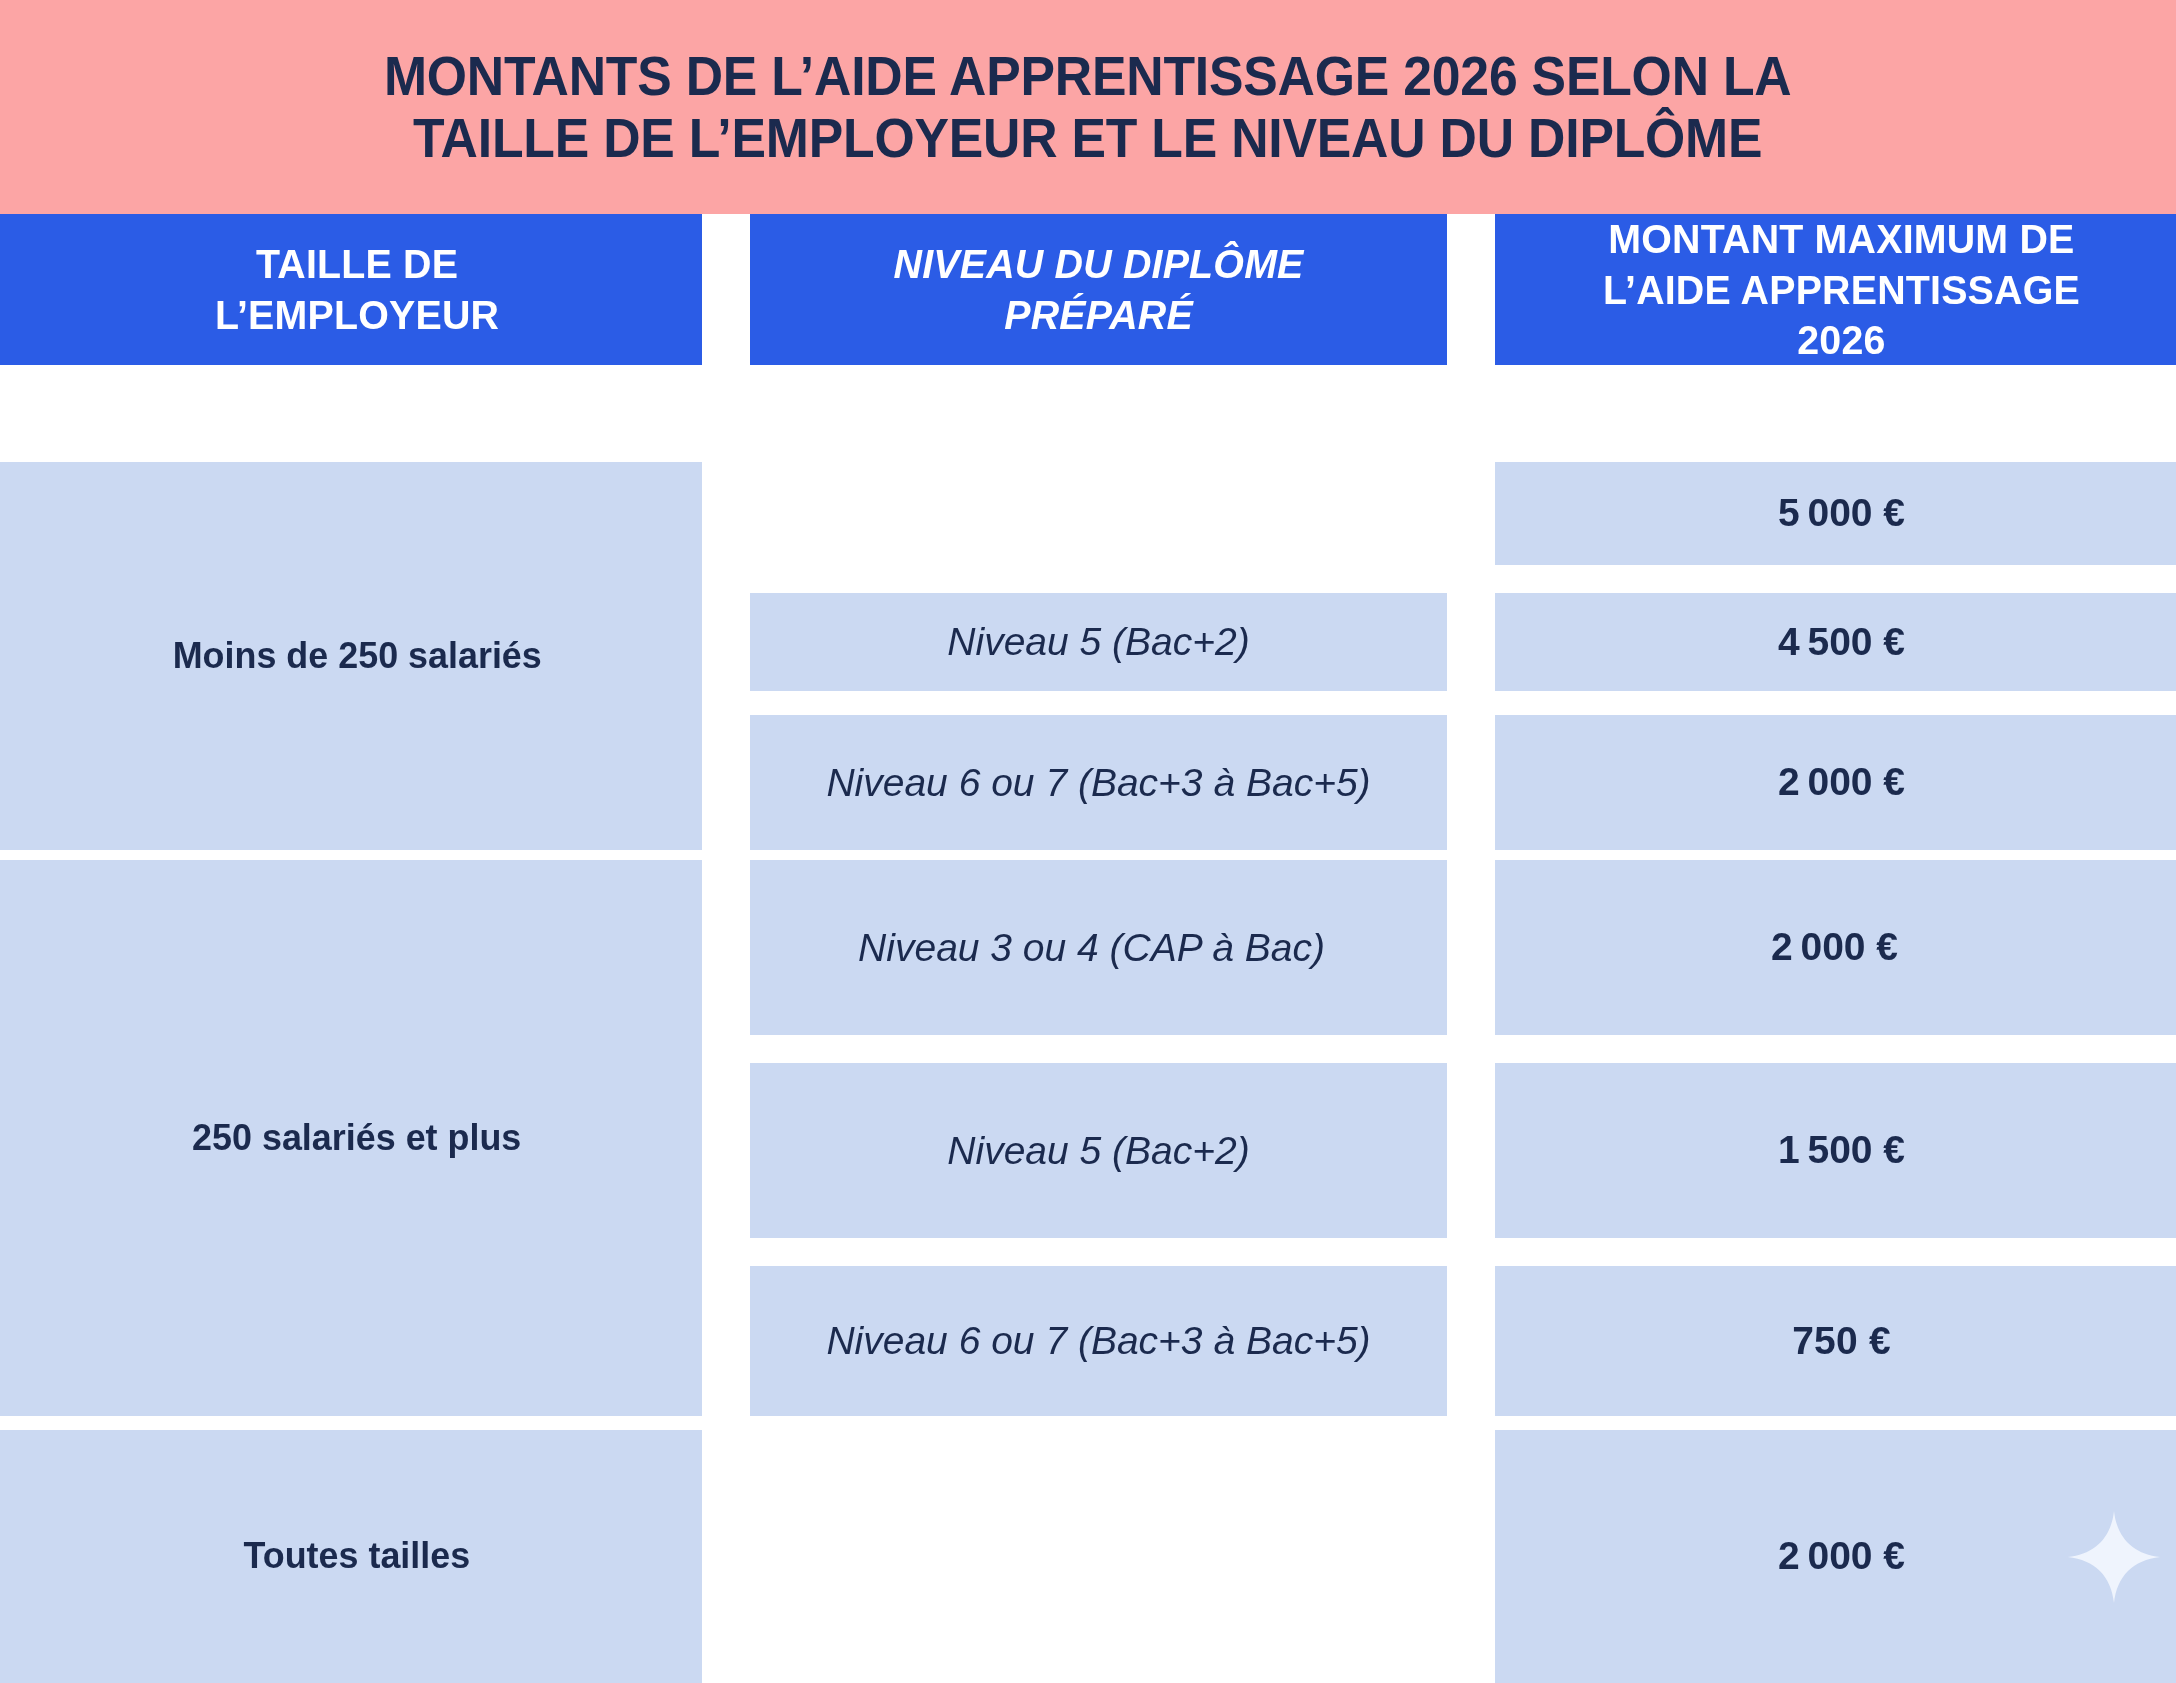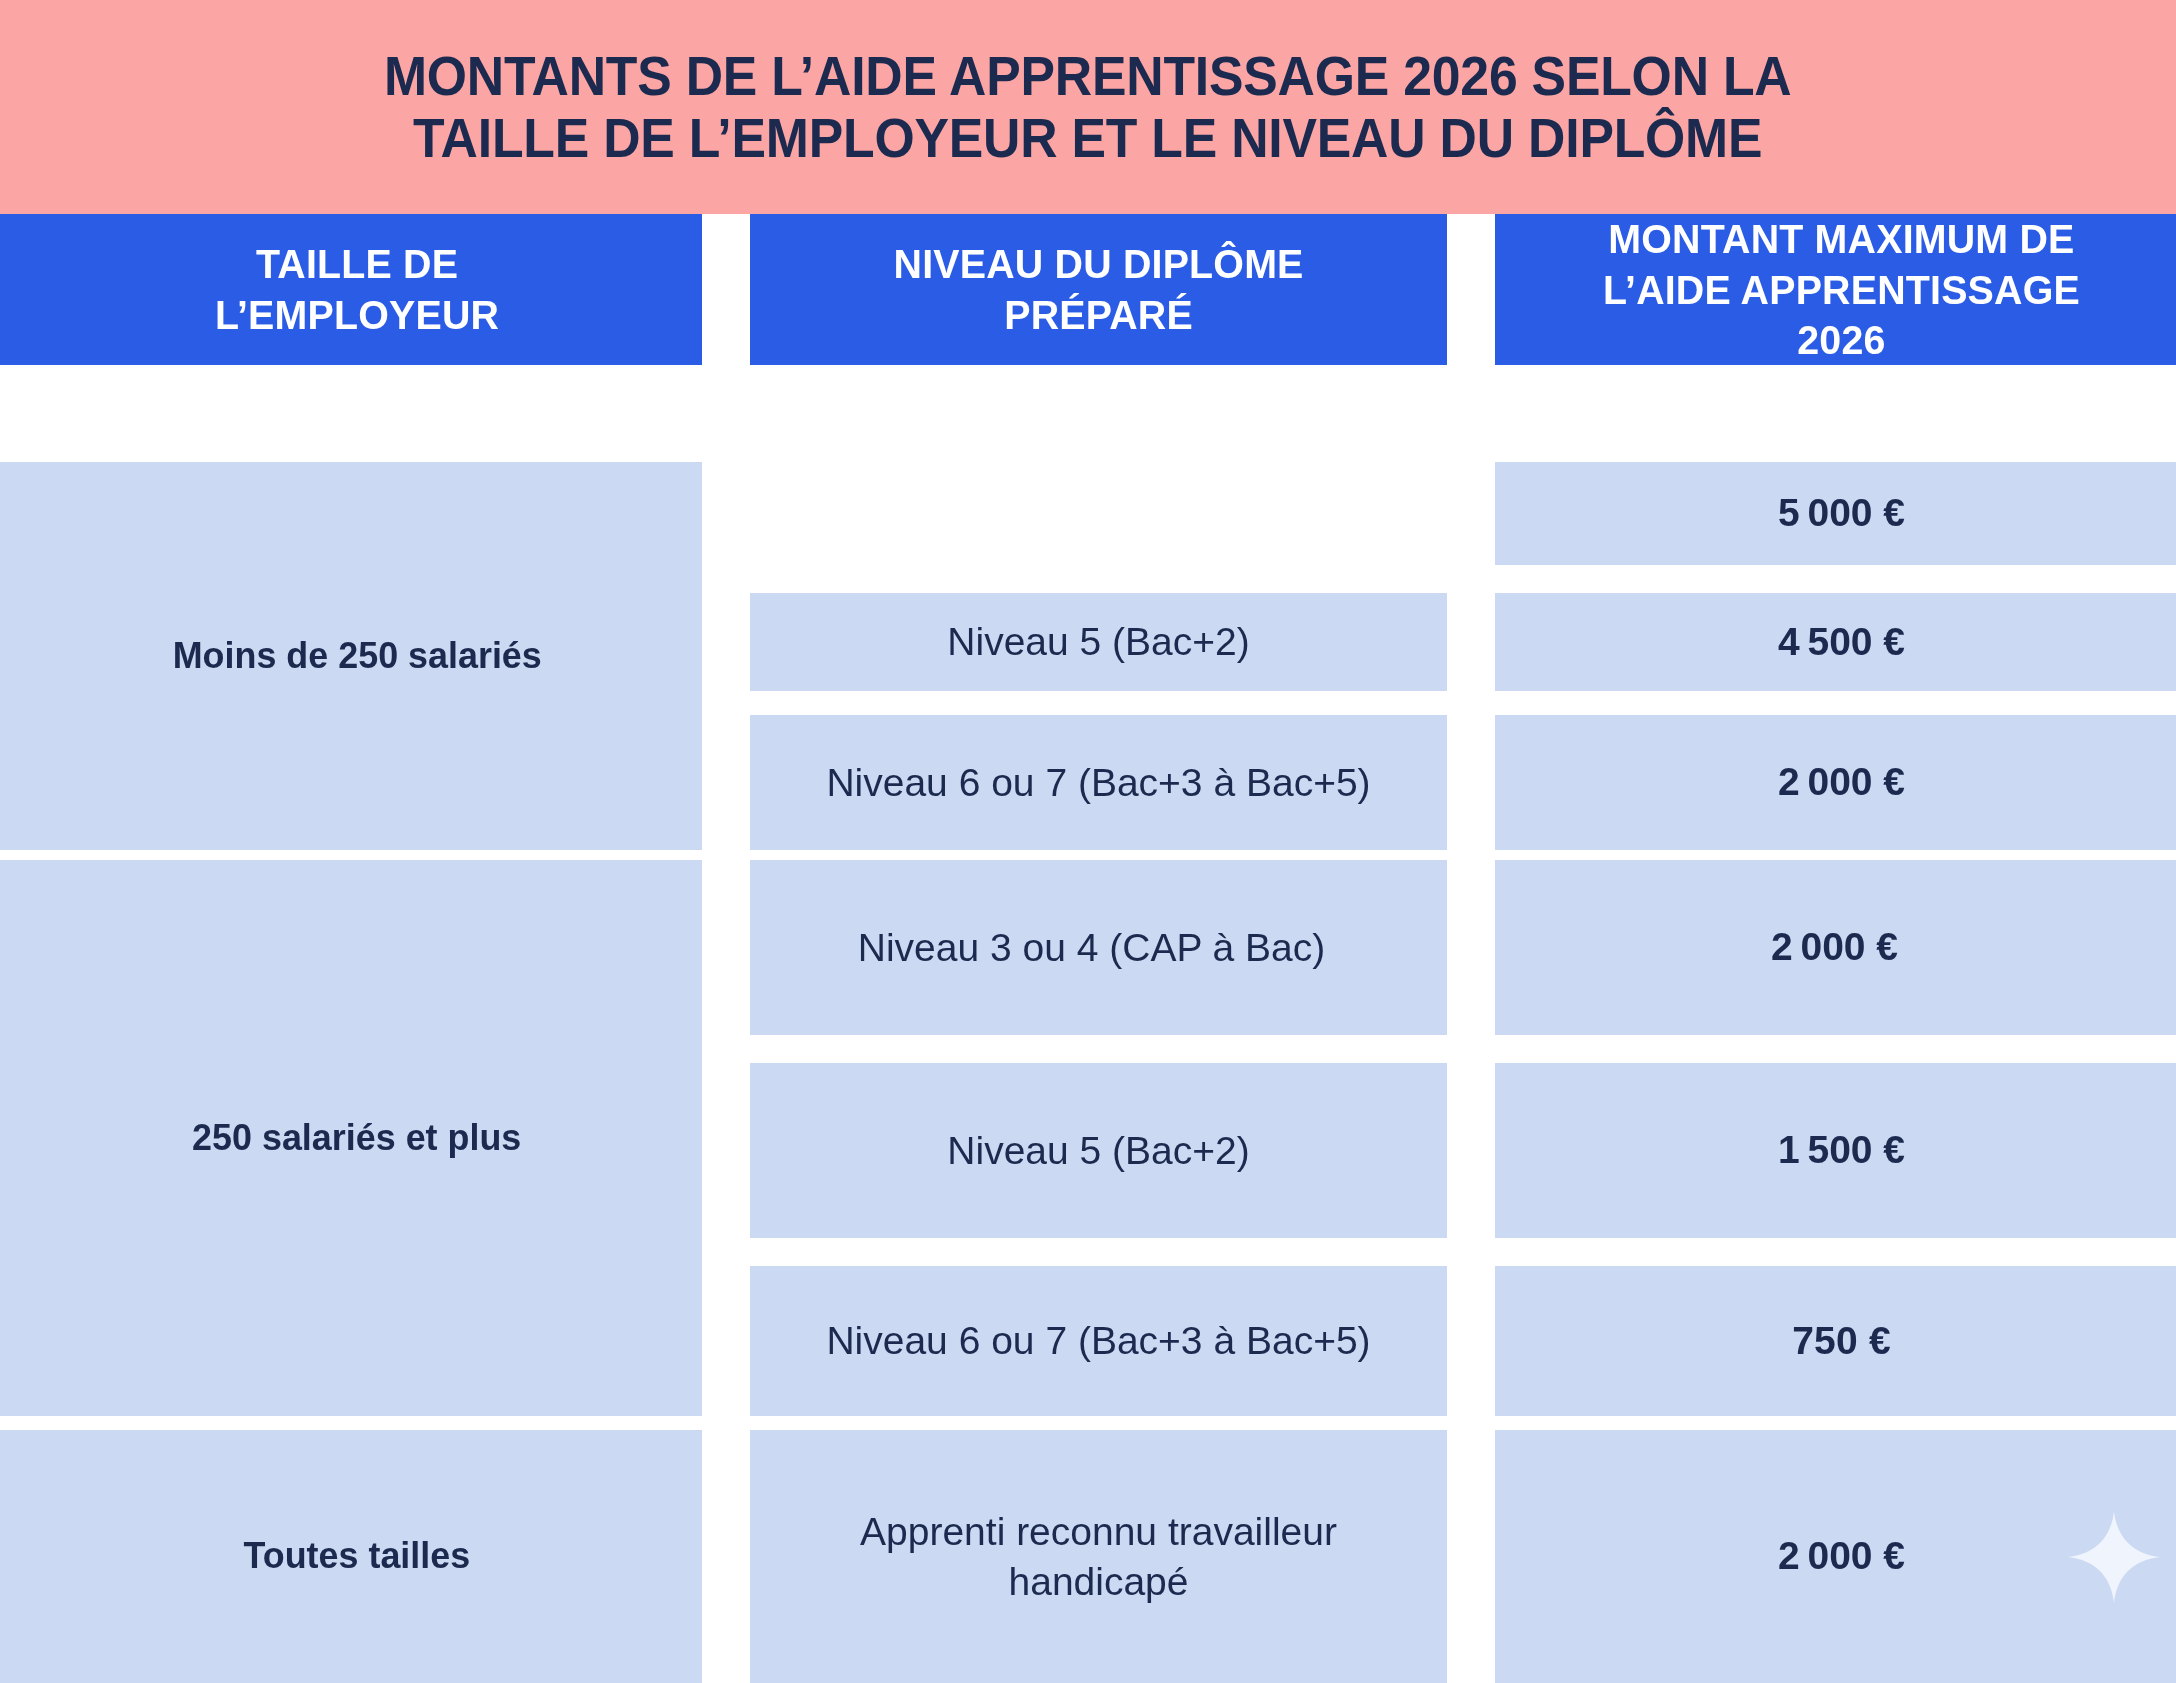--- a/index.html
+++ b/index.html
@@ -45,21 +45,21 @@
     position: absolute;
     left: 0;
     top: 214px;
     width: 2176px;
     height: 1469px;
     margin-left: 12px;
   }
 
   
   .col1 { left: -46px;   width: 736px; }
-  .col2 { left: 738px;   width: 697px; }
+  .col2 { left: 738px;   width: 697px; font-style: italic; }
   .col3 { left: 1483px;  width: 739px; }
 
   .cell {
     position: absolute;
     box-sizing: border-box;
     background: #CBD9F2;
     display: flex;
     align-items: center;
     justify-content: center;
     text-align: center;
@@ -179,21 +179,20 @@
   <div class="cell level-cell col2 g2-r2">Niveau 5 (Bac+2)</div>
   <div class="cell amount-cell col3 g2-r2">1 500 €</div>
 
   <div class="cell level-cell col2 g2-r3">Niveau 6 ou 7 (Bac+3 à Bac+5)</div>
   <div class="cell amount-cell col3 g2-r3">750 €</div>
 
   <div class="cell size-cell col1 g3-size">
     <div class="inner">Toutes tailles</div>
   </div>
 
-  <div class="cell level-cell col2 g3-r1">Apprenti reconnu travailleur handicapé</div>
 
   <div class="cell amount-cell col3 g3-r1">
     <span>2 000 €</span>
     <svg class="sparkle" viewBox="0 0 100 100" aria-hidden="true">
       <path d="M50 2 C53 30 70 47 98 50 C70 53 53 70 50 98 C47 70 30 53 2 50 C30 47 47 30 50 2 Z" fill="#EFF4FD"></path>
     </svg>
   </div>
 
 </div>
 

